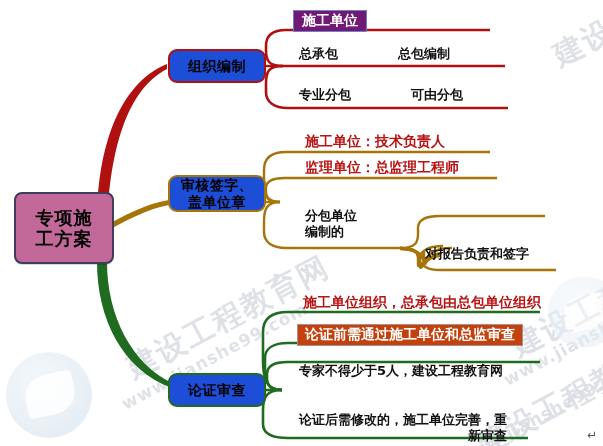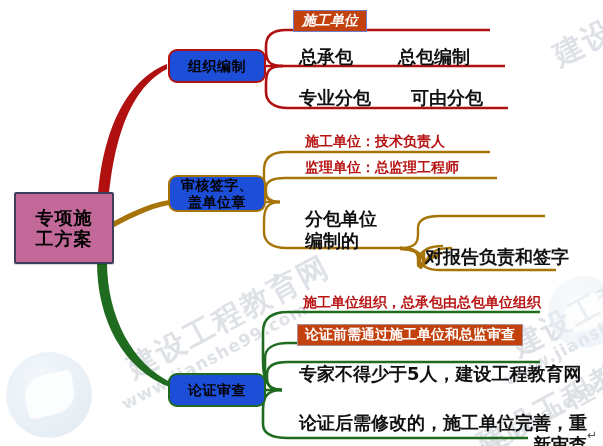--- a/index.html
+++ b/index.html
@@ -18,41 +18,41 @@
   .wm-en{font-size:17px;letter-spacing:1px;}
   .wm-logo{position:absolute;border-radius:50%;
       background:radial-gradient(circle at 38% 32%, #f2f7fb 0%, #e7eff6 55%, #dfe9f2 100%);
       opacity:.9;pointer-events:none;}
   .wm-logo:after{content:"";position:absolute;left:22%;top:26%;width:58%;height:48%;
       border-radius:50% 10% 50% 10%;background:#ffffff;opacity:.85;transform:rotate(-12deg);}
 
   
   .node{position:absolute;box-sizing:border-box;display:flex;align-items:center;
         justify-content:center;text-align:center;font-weight:bold;color:#000;}
-  .root{border-radius:2px;border:2px solid #3d3d5c;background:#c2699a;
+  .root{border-radius:8px;border:2px solid #3d3d5c;background:#c2699a;
         font-size:18px;line-height:1.18;letter-spacing:1px;
         box-shadow:0 1px 0 rgba(0,0,0,.15);}
   .root span{display:block;}
   .lvl1{border-radius:9px;background:#1d4ed8;font-size:14px;line-height:1.2;letter-spacing:.5px;}
   .lvl1.red{border:2.5px solid #b01010;}
   .lvl1.gold{border:2.5px solid #a67409;}
   .lvl1.green{border:2.5px solid #1f6b1f;}
   .lvl1 span{display:block;}
 
   
   .leaf{position:absolute;font-weight:bold;white-space:nowrap;line-height:1.25;}
-  .leaf.blk{color:#111;font-size:18px;}
+  .leaf.blk{color:#111;font-size:13px;}
   .leaf.redtxt{color:#b81414;font-size:14px;}
   .leaf.two{line-height:1.22;}
 
   
   .chip{position:absolute;box-sizing:border-box;display:flex;align-items:center;
         font-weight:bold;white-space:nowrap;}
-  .chip.blue{background:#c2410c;border:1.5px solid #6f7fc9;color:#ffffff;
-             font-size:14px;padding:1px 8px 2px 8px;font-style:italic;}
+  .chip.blue{background:#701a75;border:1.5px solid #6f7fc9;color:#ffffff;
+             font-size:14px;padding:1px 8px 2px 8px;}
   .chip.maroon{background:#c2410c;border:1.5px solid #a88f97;color:#ffffff;
                font-size:14px;padding:1px 7px 2px 7px;}
 
   .pilcrow{position:absolute;right:6px;bottom:4px;color:#555;font-size:12px;}
 </style>
 </head>
 <body>
 
 <div id="canvas">
 

